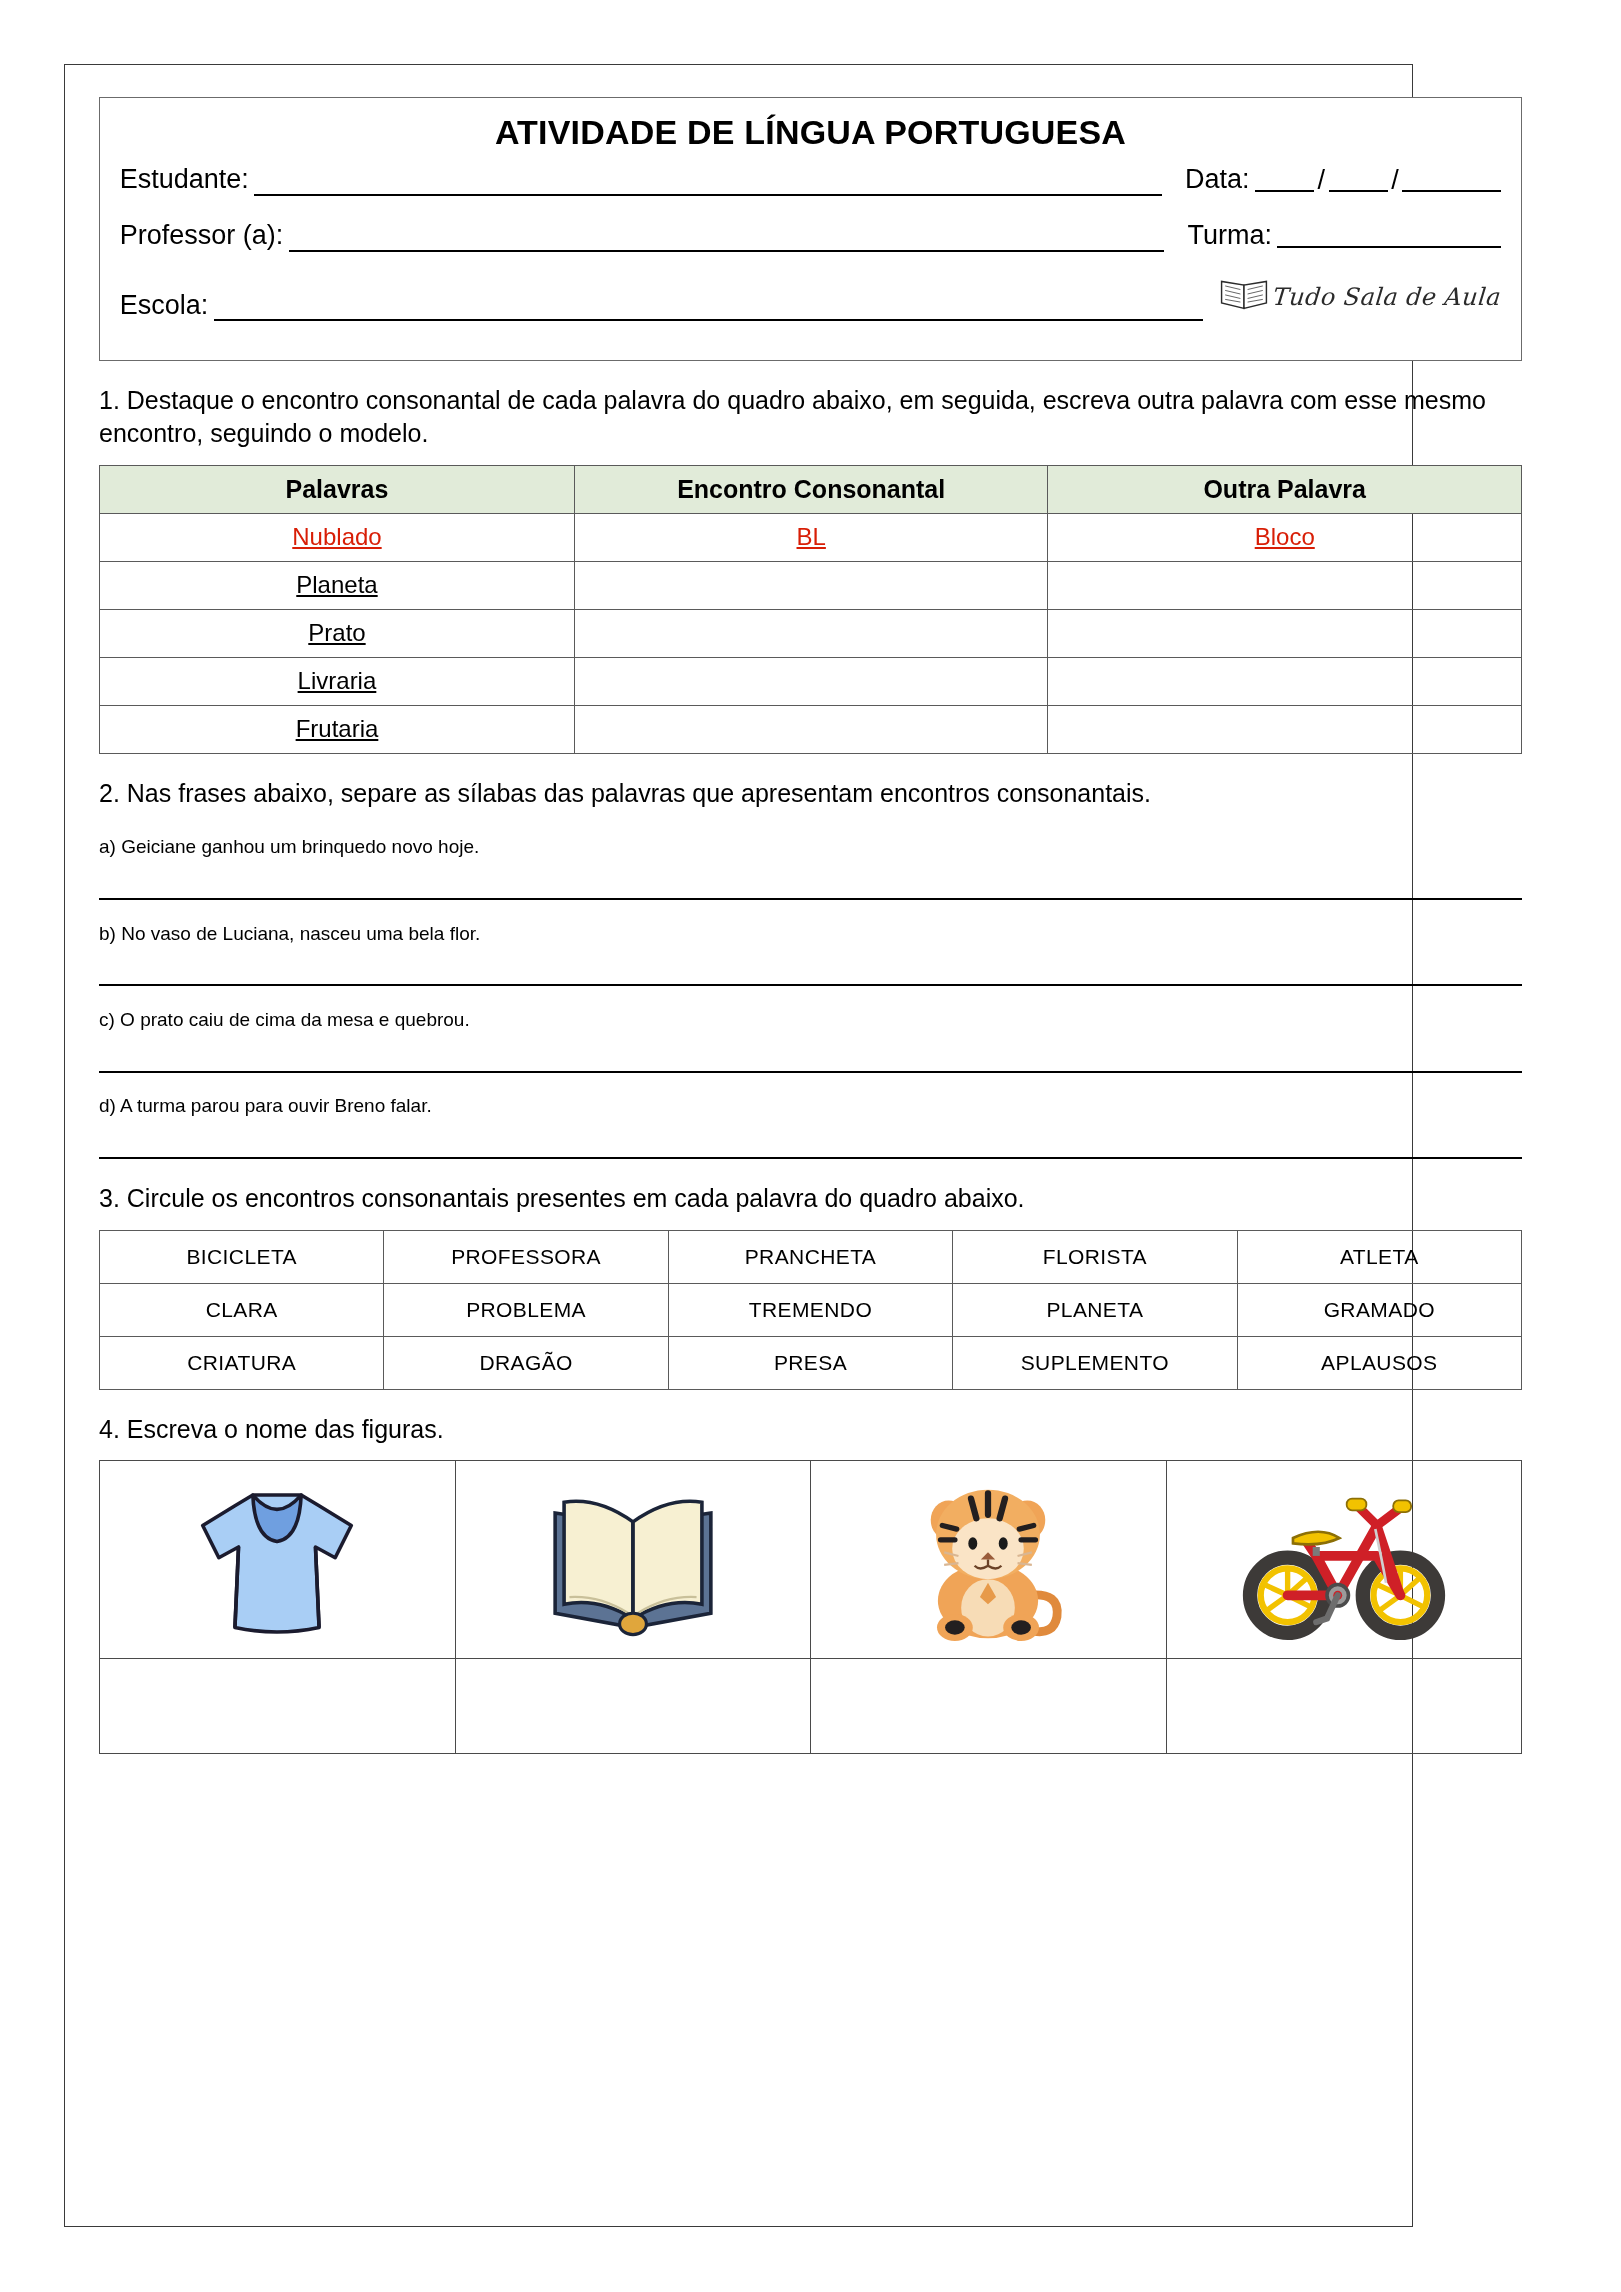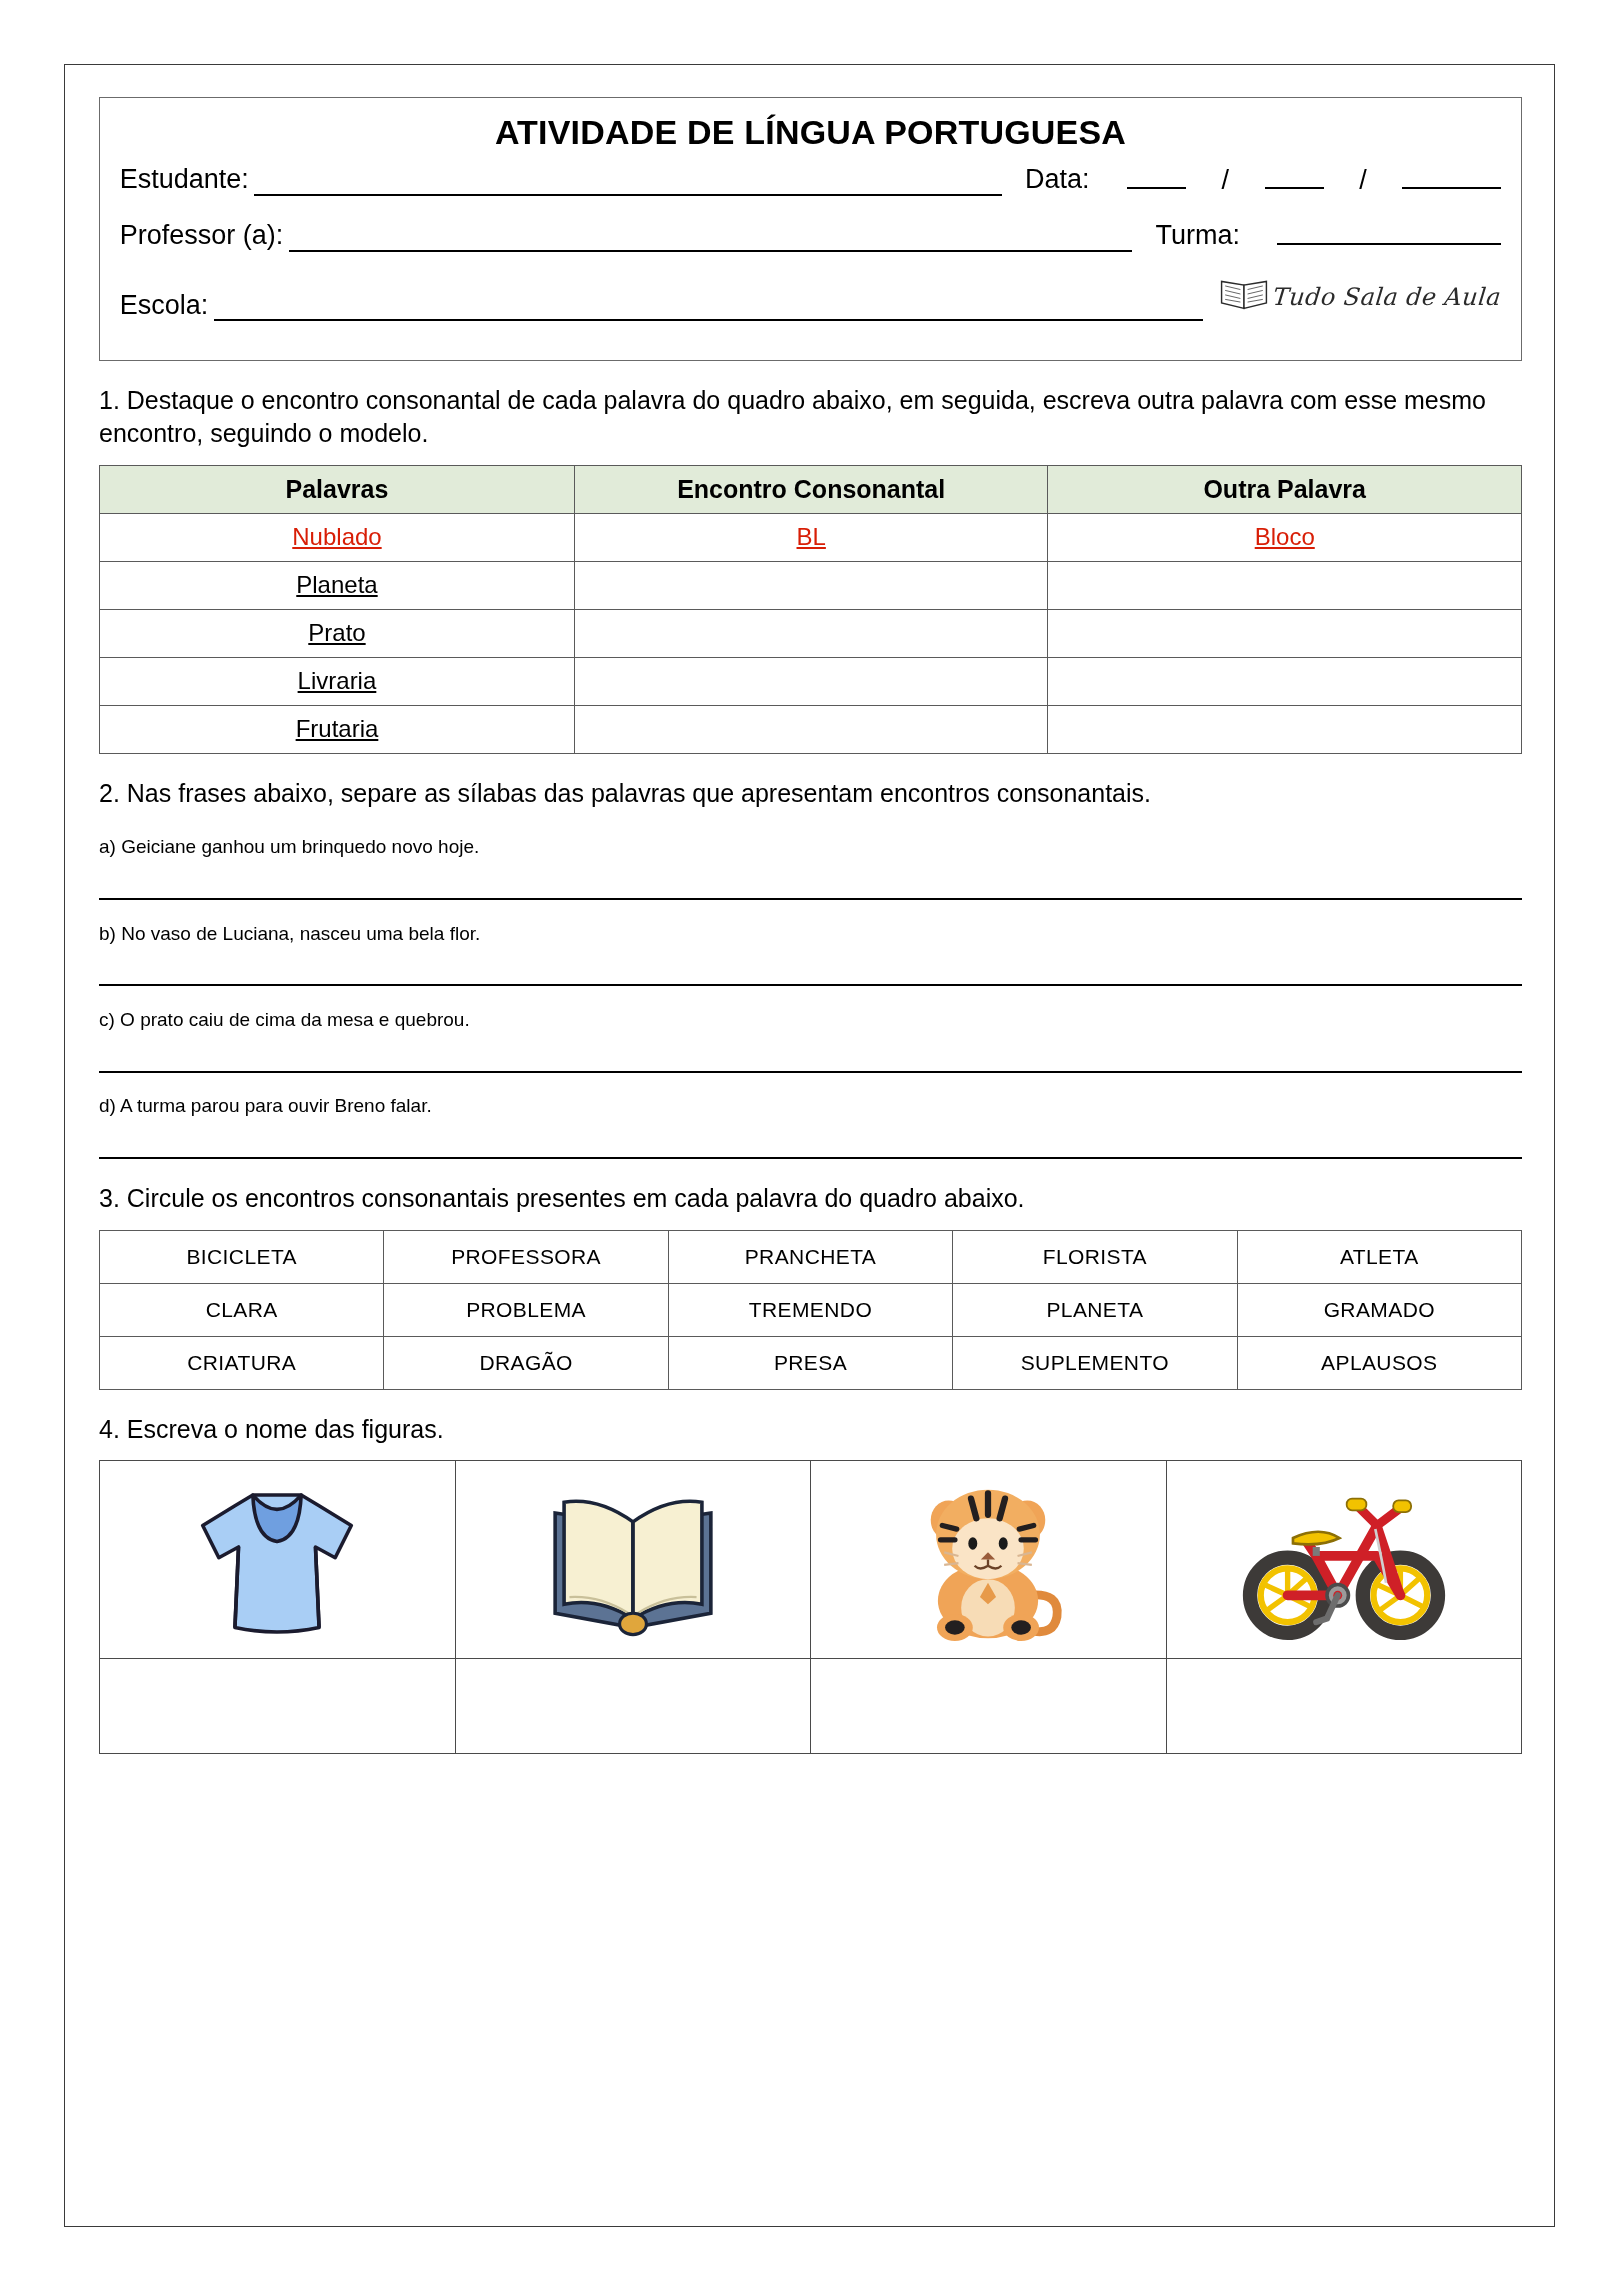--- a/index.html
+++ b/index.html
@@ -13,21 +13,21 @@
     height: 2293px;
     font-family: "Liberation Sans", sans-serif;
     color: #000000;
     -webkit-font-smoothing: antialiased;
   }
 
   .page {
     position: absolute;
     left: 64px;
     top: 64px;
-    width: 1491px;
+    width: 1349px;
     height: 2163px;
     border: 1.8px solid #3a3a3a;
     box-sizing: border-box;
     background: #ffffff;
   }
 
   .page-inner {
     position: absolute;
     left: 34px;
     top: 32px;
@@ -75,23 +75,22 @@
     align-self: flex-end;
     line-height: 1;
     position: relative;
     top: -1.8px;
   }
   .gap-between { width: 23px; flex: 0 0 23px; }
 
   .row-estudante .rule { margin-right: 0; }
   .right-field {
     display: flex;
-    align-items: flex-start;
+    align-items: center;
     white-space: nowrap;
-    gap: 32px;
   }
 
   
   .logo-wrap {
     display: flex;
     align-items: center;
     justify-content: flex-end;
     flex: 0 0 auto;
     padding-left: 14.3px;
     padding-bottom: 1.8px;

